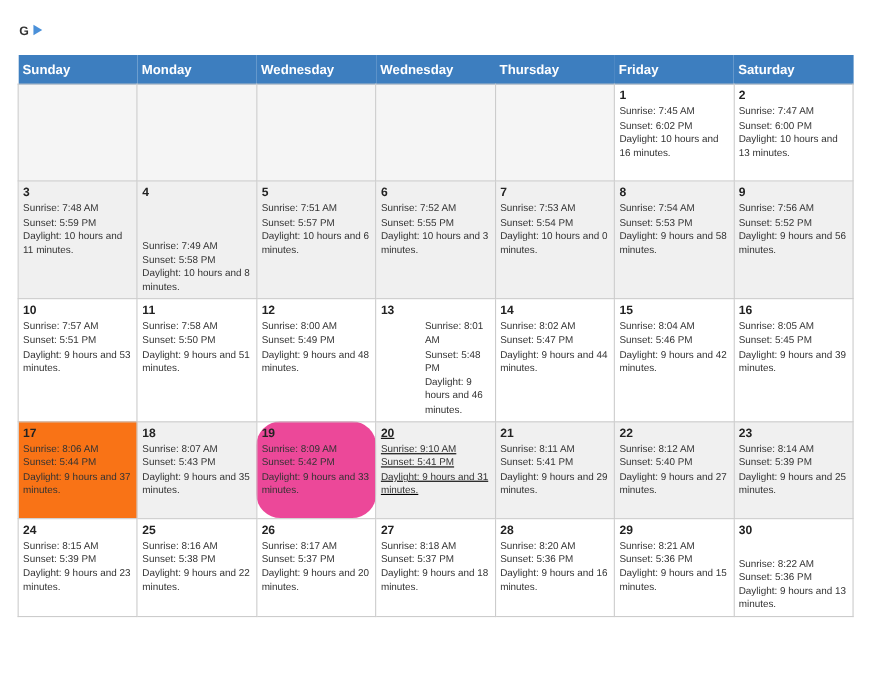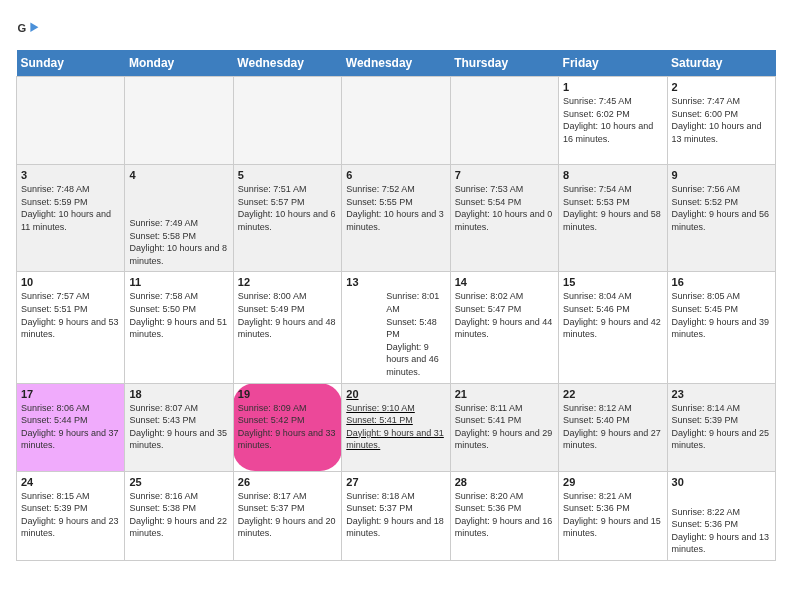--- a/index.html
+++ b/index.html
@@ -229,21 +229,21 @@
 Daylight: 9 hours and 42 minutes.</div>
         </td>
         <td style="background: rgb(255, 255, 255);">
           <div class="day-number">16</div>
           <div class="day-info" style="white-space: pre-line;">Sunrise: 8:05 AM
 Sunset: 5:45 PM
 Daylight: 9 hours and 39 minutes.</div>
         </td>
       </tr>
       <tr>
-        <td style="background: #f0abfc;">
+        <td style="background: #f97316;">
           <div class="day-number">17</div>
           <div class="day-info" style="white-space: pre-line;">Sunrise: 8:06 AM
 Sunset: 5:44 PM
 Daylight: 9 hours and 37 minutes.</div>
         </td>
         <td style="background: rgb(240, 240, 240);">
           <div class="day-number">18</div>
           <div class="day-info" style="white-space: pre-line;">Sunrise: 8:07 AM
 Sunset: 5:43 PM
 Daylight: 9 hours and 35 minutes.</div>

